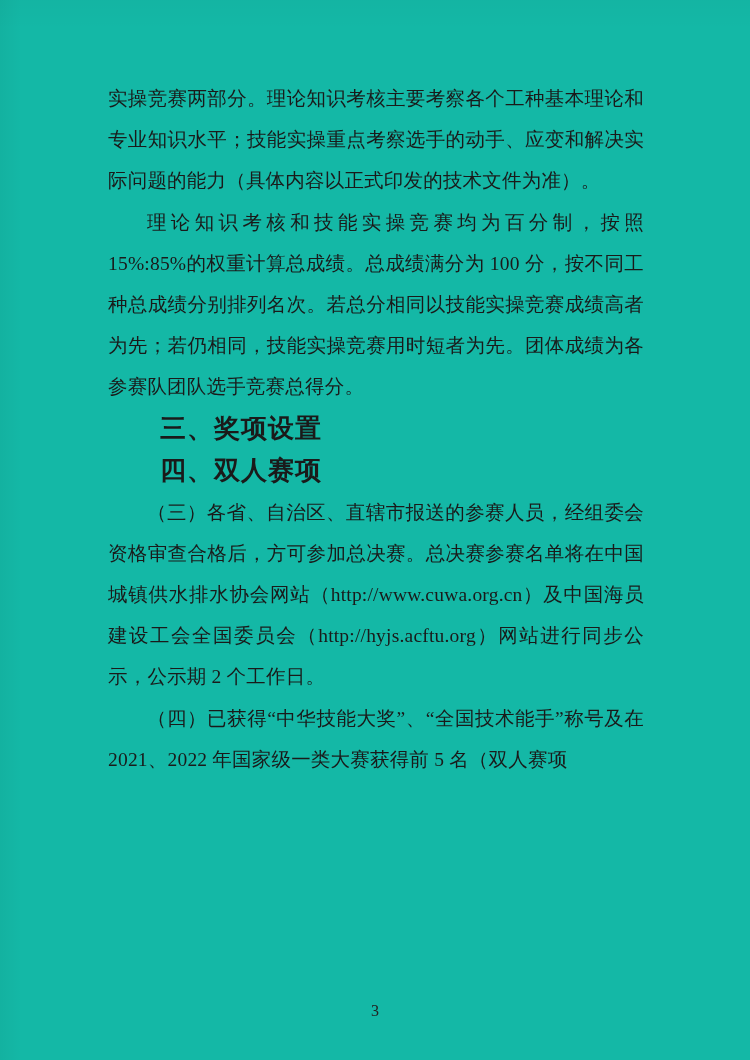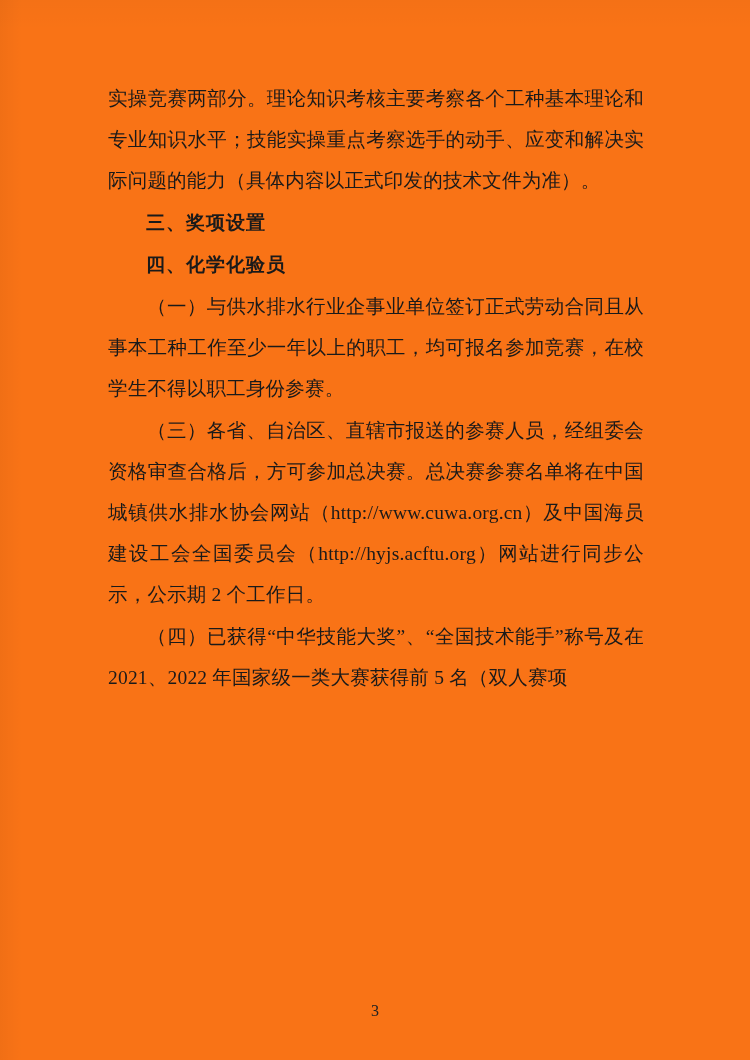--- a/index.html
+++ b/index.html
@@ -12,21 +12,21 @@
     height: 1060px;
     font-family: "Liberation Serif", "DejaVu Serif", serif;
     color: #1a1a1a;
     position: relative;
     overflow: hidden;
   }
   
   .page {
     position: absolute;
     inset: 0;
-    background: #f97316;
+    background: #14b8a6;
   }
   .page::before {
     content: "";
     position: absolute;
     inset: 0;
     background:
       linear-gradient(90deg, rgba(0,0,0,0.035) 0px, rgba(0,0,0,0.0) 22px),
       linear-gradient(180deg, rgba(0,0,0,0.02) 0px, rgba(0,0,0,0.0) 30px);
     pointer-events: none;
   }
@@ -44,40 +44,40 @@
     text-justify: inter-ideograph;
     letter-spacing: 0.2px;
   }
   p.indent {
     text-indent: 2em;
   }
   p.heading {
     text-indent: 2em;
     font-weight: bold;
     font-family: "DejaVu Sans", "Liberation Sans", sans-serif;
-    font-size: 19px;
+    font-size: 26px;
     letter-spacing: 1px;
   }
   .pagenum {
     position: absolute;
     left: 0;
     right: 0;
     top: 1002px;
     text-align: center;
     font-size: 16px;
     font-family: "Liberation Serif", serif;
     color: #222;
   }
 </style>
 </head>
 <body>
 
 <div class="page">
   <div class="content">
     <p class="body">实操竞赛两部分。理论知识考核主要考察各个工种基本理论和专业知识水平；技能实操重点考察选手的动手、应变和解决实际问题的能力（具体内容以正式印发的技术文件为准）。</p>
+    <p class="indent">理论知识考核和技能实操竞赛均为百分制，按照 15%:85%的权重计算总成绩。总成绩满分为 100 分，按不同工种总成绩分别排列名次。若总分相同以技能实操竞赛成绩高者为先；若仍相同，技能实操竞赛用时短者为先。团体成绩为各参赛队团队选手竞赛总得分。</p>
     <p class="heading">三、奖项设置</p>
-    <p class="heading">四、化学化验员</p>
-    <p class="indent">（一）与供水排水行业企事业单位签订正式劳动合同且从事本工种工作至少一年以上的职工，均可报名参加竞赛，在校学生不得以职工身份参赛。</p>
+    <p class="heading">四、双人赛项</p>
     <p class="indent">（三）各省、自治区、直辖市报送的参赛人员，经组委会资格审查合格后，方可参加总决赛。总决赛参赛名单将在中国城镇供水排水协会网站（http://www.cuwa.org.cn）及中国海员建设工会全国委员会（http://hyjs.acftu.org）网站进行同步公示，公示期 2 个工作日。</p>
     <p class="indent">（四）已获得“中华技能大奖”、“全国技术能手”称号及在 2021、2022 年国家级一类大赛获得前 5 名（双人赛项</p>
   </div>
   <div class="pagenum">3</div>
 </div>
 
 </body></html>

